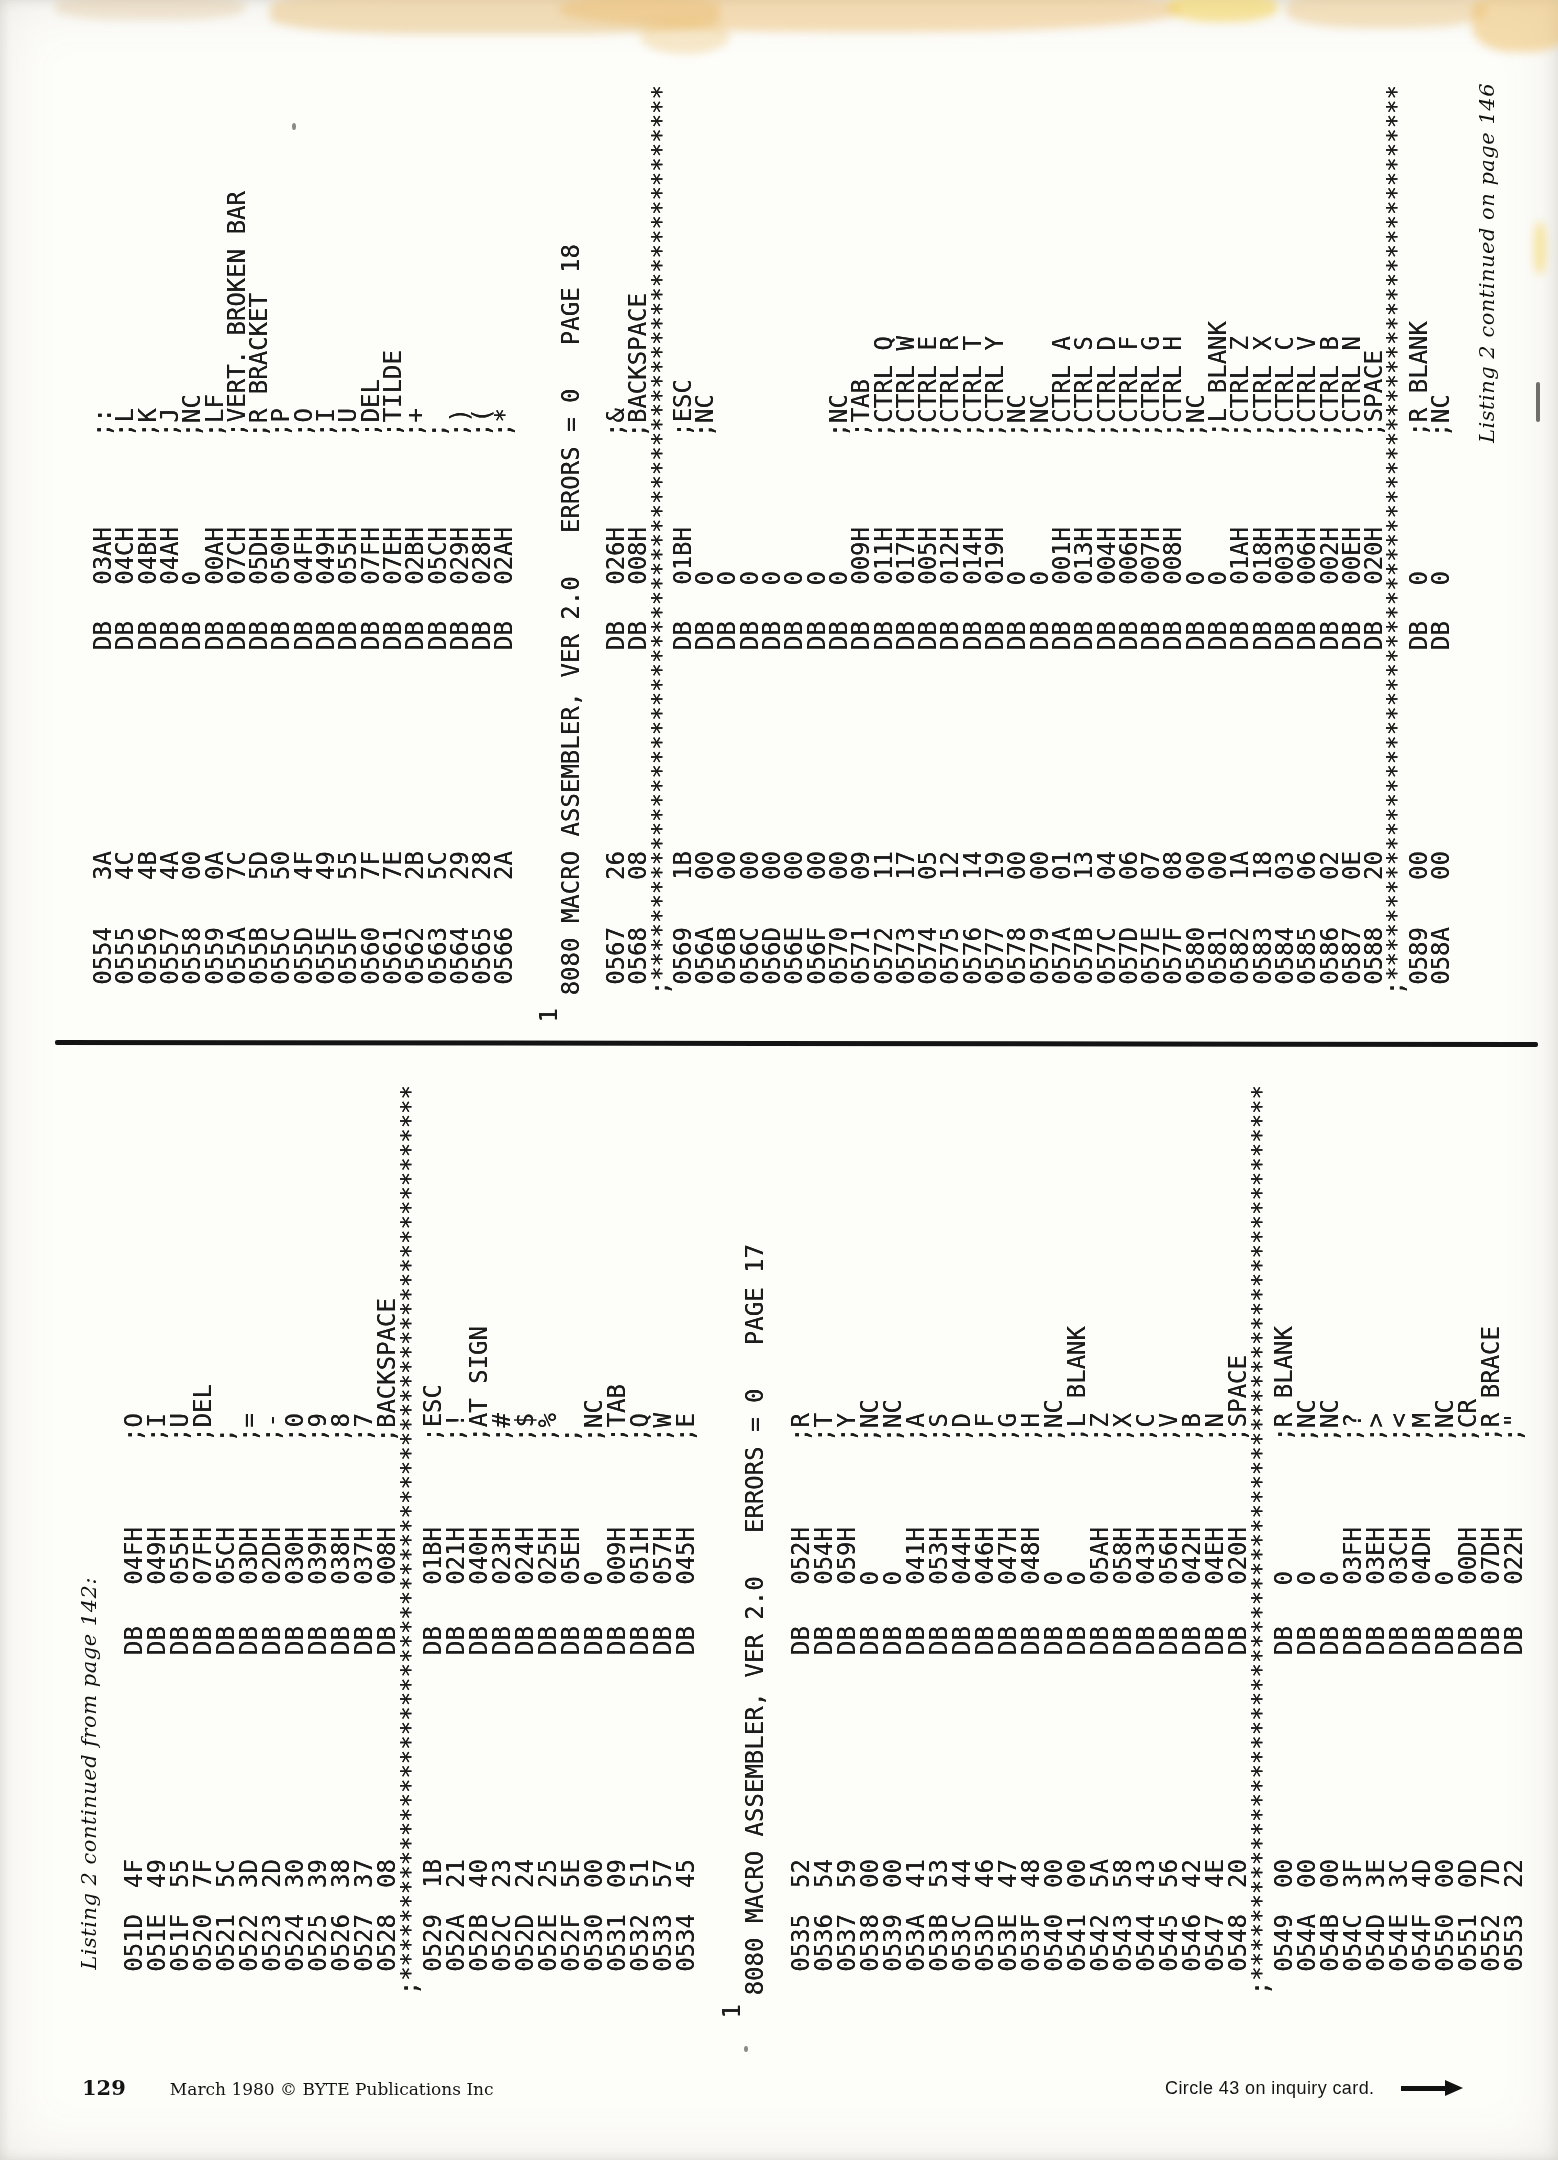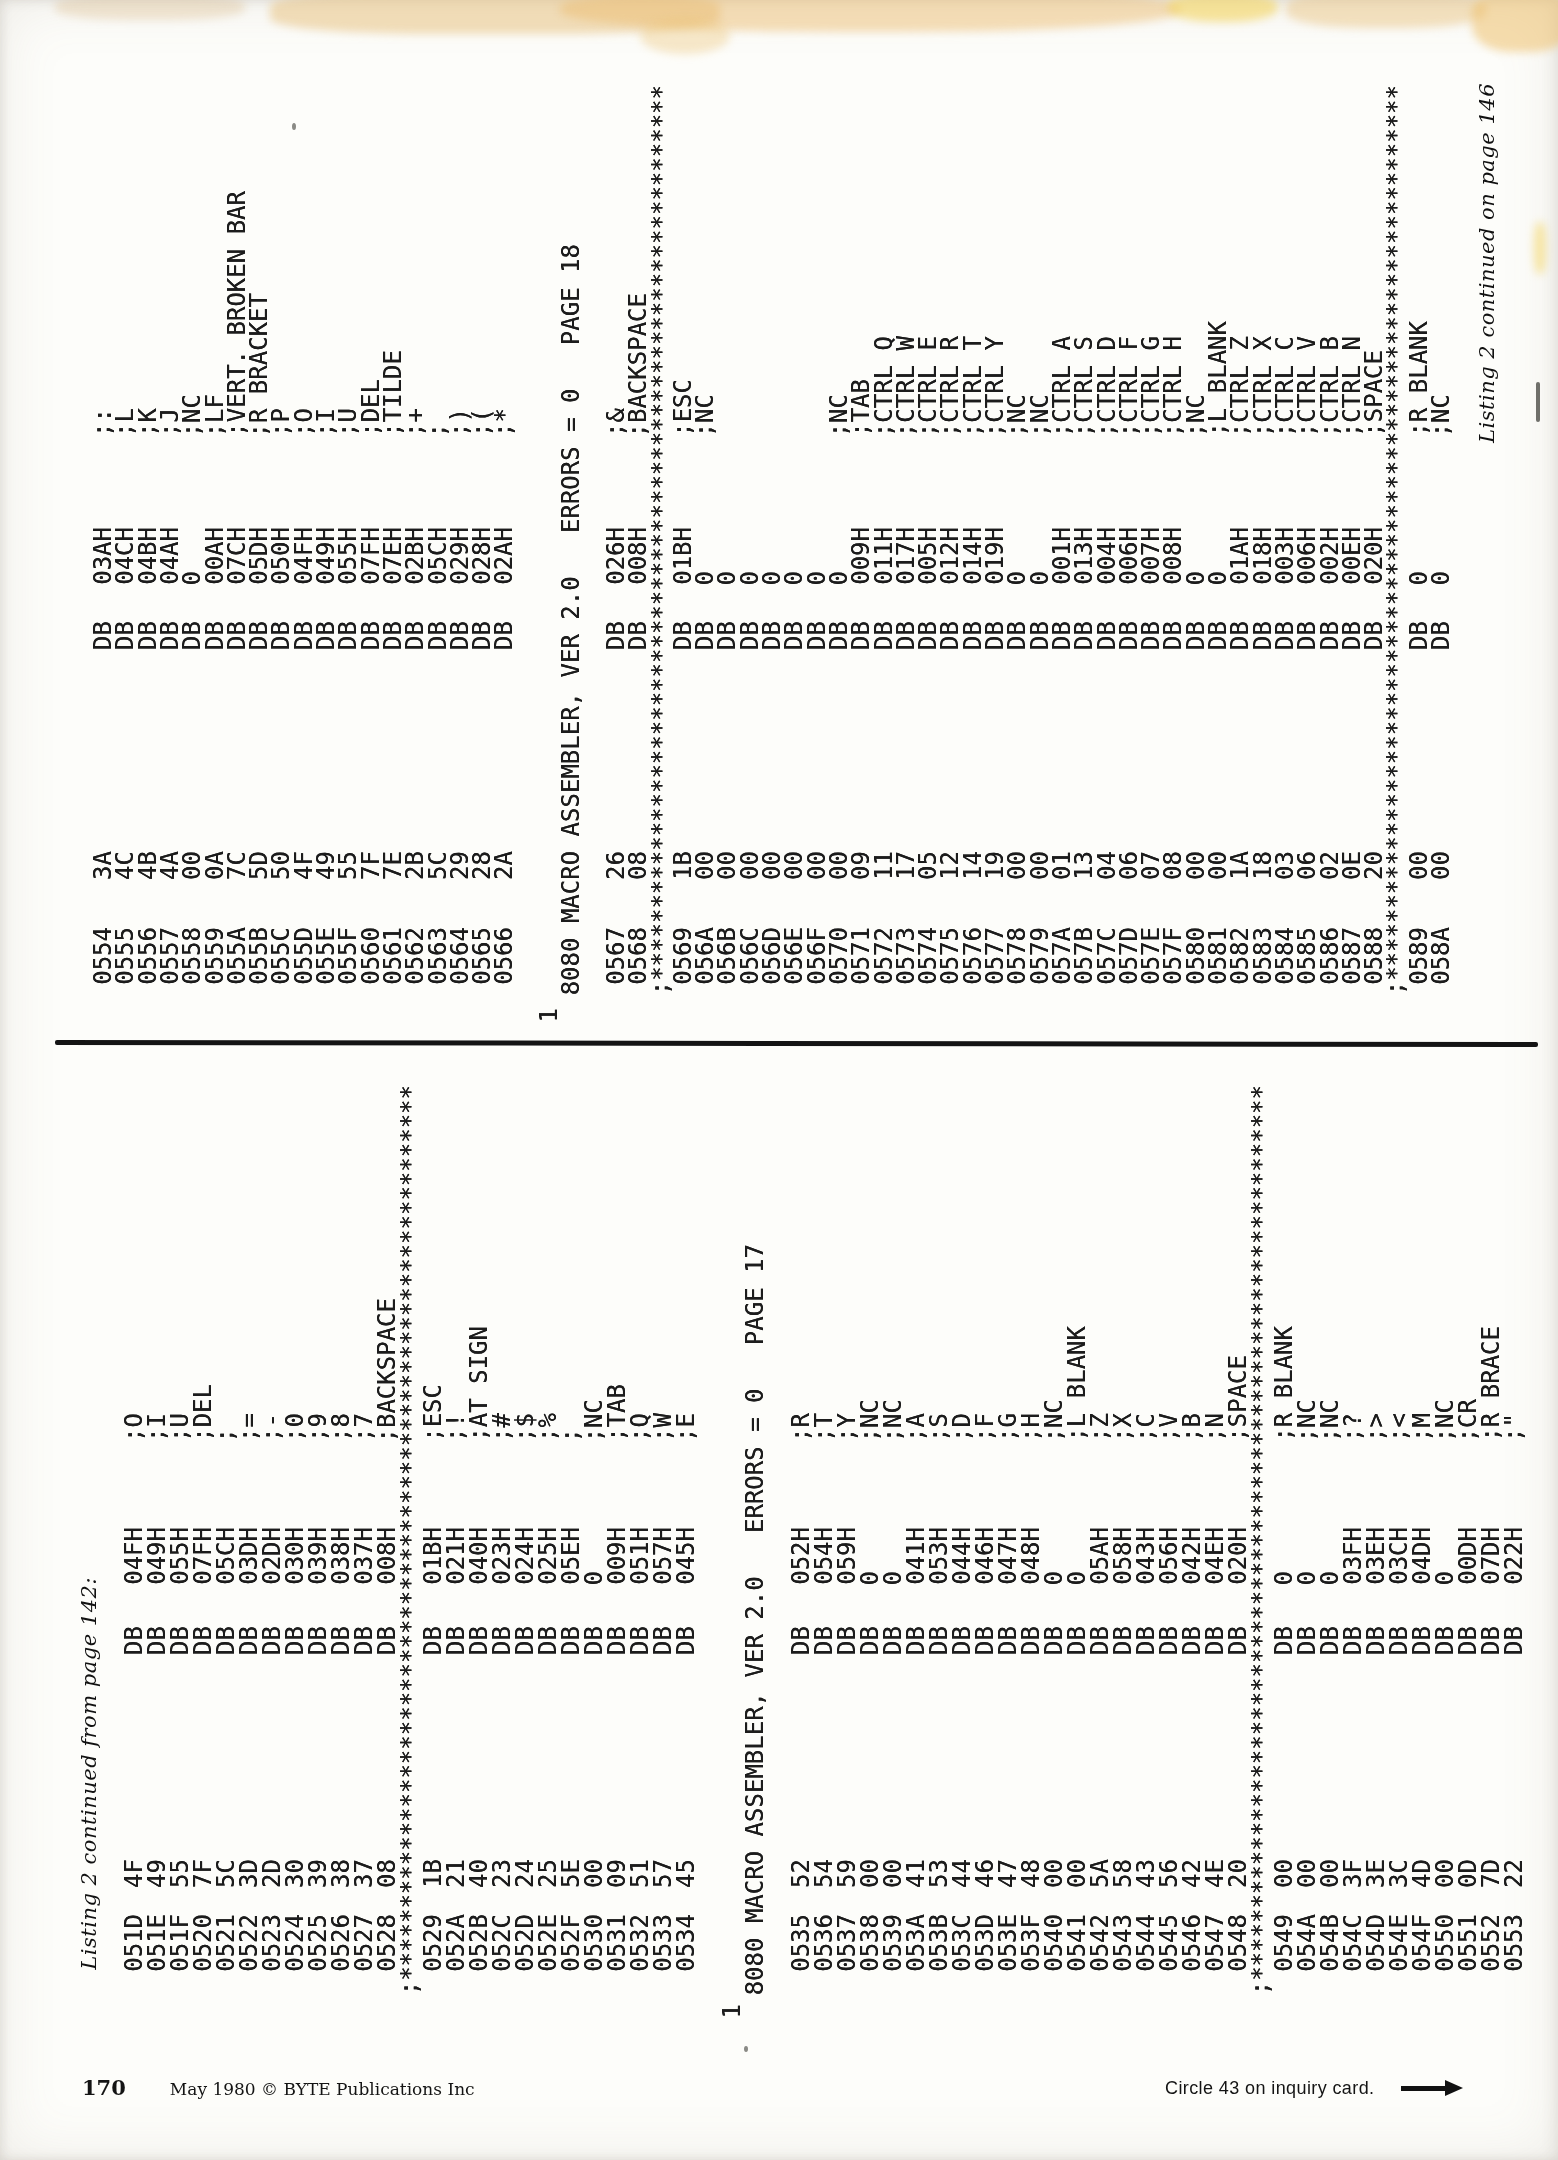--- a/index.html
+++ b/index.html
@@ -598,19 +598,19 @@
       <span class="v" style="left: 1502px; bottom: 718px;">;"</span>
     </div>
 
   <div class="rule" style="left:55px;top:1041px;width:1483px;height:5px;transform:rotate(.08deg);"></div>
 
   <div class="speck" style="left:292px;top:123px;width:4px;height:7px;"></div>
   <div class="speck" style="left:1536px;top:382px;width:4px;height:40px;border-radius:2px;background:#6f6f6a;"></div>
   <div class="speck" style="left:744px;top:2046px;width:4px;height:6px;"></div>
 
   <div class="footer" style="left:82px;">
-    <span class="pgnum">170</span><span class="imprint">May 1980 © BYTE Publications Inc</span>
+    <span class="pgnum">129</span><span class="imprint">March 1980 © BYTE Publications Inc</span>
   </div>
   <div class="footer" style="left:1165px;top:2078px;">
     <span class="circle-note">Circle 43 on inquiry card.</span><span class="arrow"><i class="shaft"></i><i class="head"></i></span>
   </div>
 
 </div>
 
 </body></html>

